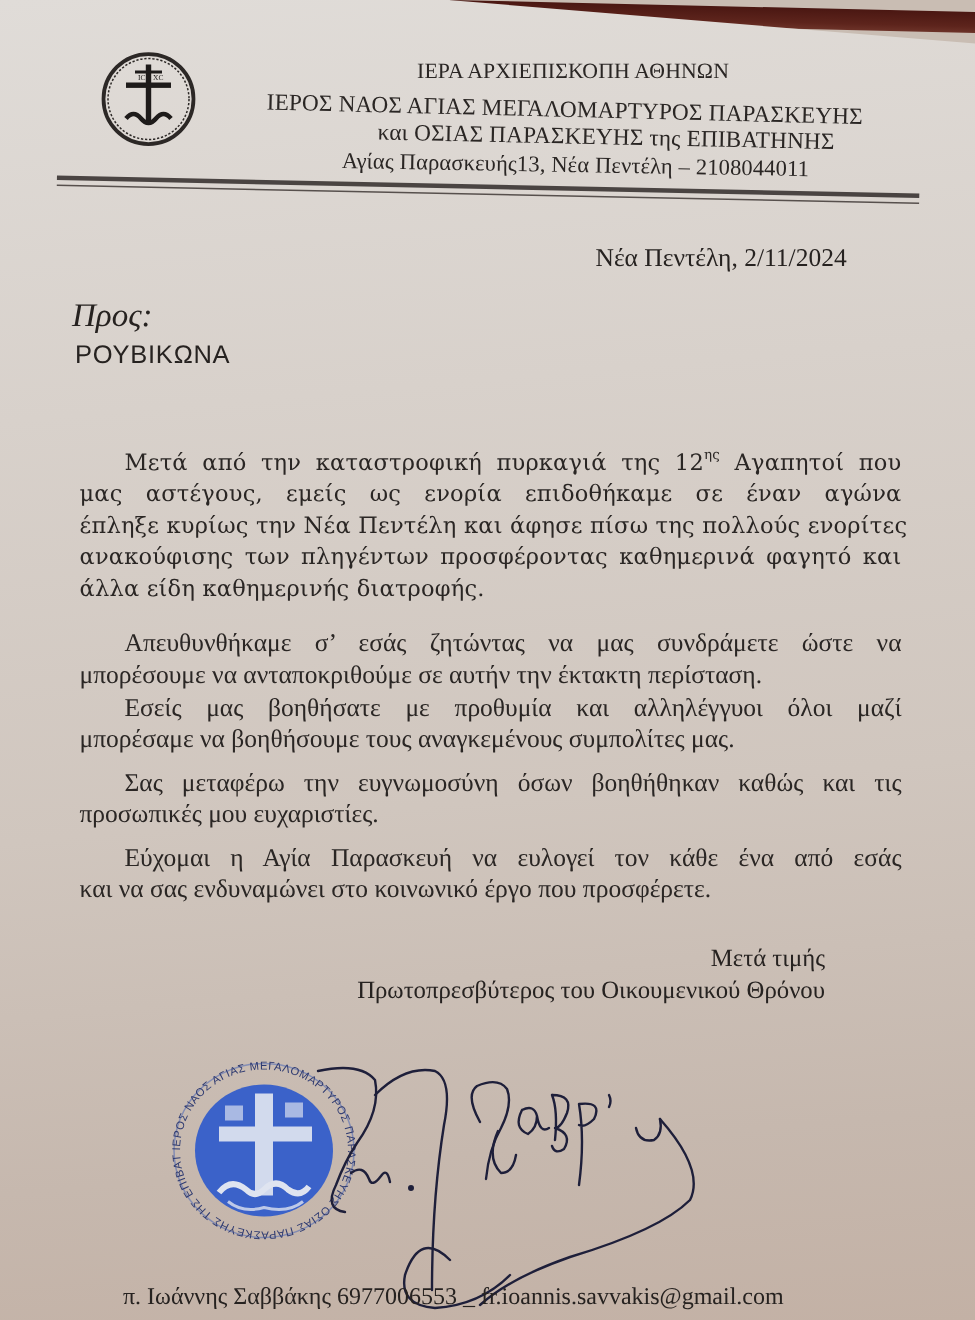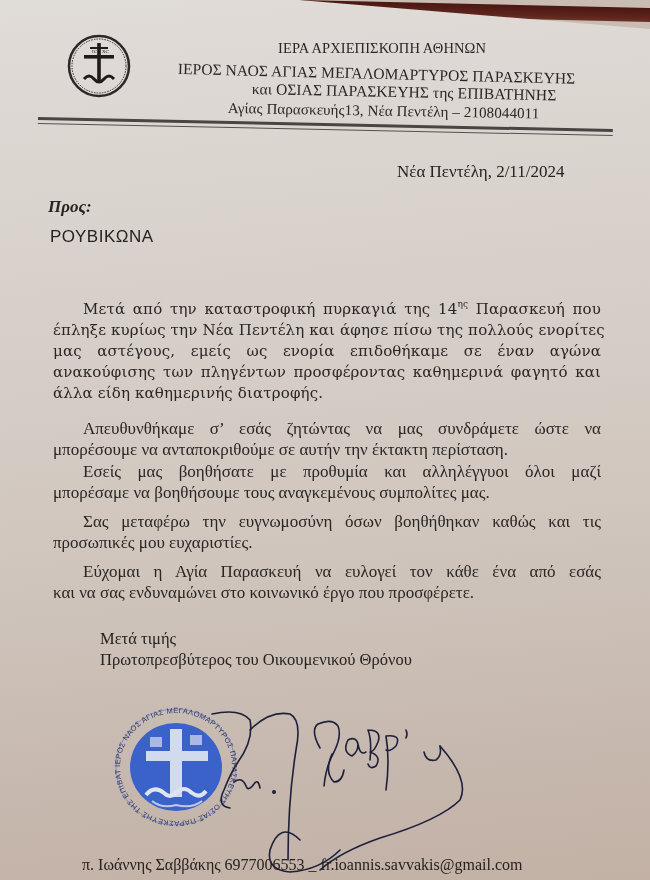--- a/index.html
+++ b/index.html
@@ -55,21 +55,21 @@
       width: 575px; height: 7px;
       border-top: 3px solid #4a4442;
       border-bottom: 1.5px solid #57504d;
       box-sizing: border-box;
       transform: rotate(1.2deg);
       transform-origin: left top;
     }
 
     
     .date { left: 397px; top: 162px; font-size: 17px; }
-    .to-label { left: 48px; top: 197px; font-size: 17px; font-style: italic; font-weight: bold; }
+    .to-label { left: 48px; top: 197px; font-size: 22px; font-style: italic; }
     .to-name { left: 50px; top: 227px; font-size: 17px; font-family: "Liberation Sans", sans-serif; letter-spacing: 0.5px; }
     .salutation { left: 48px; top: 264px; font-size: 17px; font-style: italic; font-weight: bold; font-family: "DejaVu Serif", serif; letter-spacing: 0.3px; }
 
     .para {
       position: absolute;
       left: 53px;
       width: 548px;
       font-size: 16.2px;
       line-height: 21px;
       color: #2a2624;
@@ -85,21 +85,21 @@
     .para-1 { top: 294px; font-family: "DejaVu Serif", serif; font-size: 15px; letter-spacing: 0.15px; }
     .para-2 { top: 418px; font-family: "Liberation Serif", serif; font-size: 17px; }
     .para-3 { top: 461px; font-family: "Liberation Serif", serif; font-size: 17px; }
     .para-4 { top: 511px; font-family: "Liberation Serif", serif; font-size: 17px; }
     .para-5 { top: 561px; font-family: Liberation Serif, serif; font-size: 17px; }
     sup.ord { font-size: 9px; vertical-align: 7px; }
 
     .closing {
       position: absolute;
       left: 100px; width: 450px;
-      text-align: left;
+      text-align: right;
       font-size: 16.5px;
       line-height: 21px;
       top: 628px;
     }
     .closing span { display: block; }
 
     .stamp {
       position: absolute;
       left: 112px; top: 705px;
       width: 128px; height: 124px;
@@ -133,23 +133,23 @@
   <div class="abs hdr hdr-2">ΙΕΡΟΣ ΝΑΟΣ ΑΓΙΑΣ ΜΕΓΑΛΟΜΑΡΤΥΡΟΣ ΠΑΡΑΣΚΕΥΗΣ</div>
   <div class="abs hdr hdr-3">και ΟΣΙΑΣ ΠΑΡΑΣΚΕΥΗΣ της ΕΠΙΒΑΤΗΝΗΣ</div>
   <div class="abs hdr hdr-4">Αγίας Παρασκευής13, Νέα Πεντέλη – 2108044011</div>
   <div class="rule"></div>
 
   <div class="abs date">Νέα Πεντέλη,  2/11/2024</div>
   <div class="abs to-label">Προς:</div>
   <div class="abs to-name">ΡΟΥΒΙΚΩΝΑ</div>
 
   <div class="para para-1">
-    <span class="line indent"><span>Μετά από την καταστροφική πυρκαγιά της 14</span><sup class="ord">ης</sup><span> Παρασκευή που</span></span>
+    <span class="line indent"><span>Μετά από την καταστροφική πυρκαγιά της 12</span><sup class="ord">ης</sup><span> Αγαπητοί που</span></span>
+    <span class="line">μας αστέγους, εμείς ως ενορία επιδοθήκαμε σε έναν αγώνα</span>
     <span class="line">έπληξε κυρίως την Νέα Πεντέλη και άφησε πίσω της πολλούς ενορίτες</span>
-    <span class="line">μας αστέγους, εμείς ως ενορία επιδοθήκαμε σε έναν αγώνα</span>
     <span class="line">ανακούφισης των πληγέντων προσφέροντας καθημερινά φαγητό και</span>
     <span class="line last">άλλα είδη καθημερινής διατροφής.</span>
   </div>
 
   <div class="para para-2">
     <span class="line indent">Απευθυνθήκαμε σ’ εσάς ζητώντας να μας συνδράμετε ώστε να</span>
     <span class="line last">μπορέσουμε να ανταποκριθούμε σε αυτήν την έκτακτη περίσταση.</span>
   </div>
 
   <div class="para para-3">

